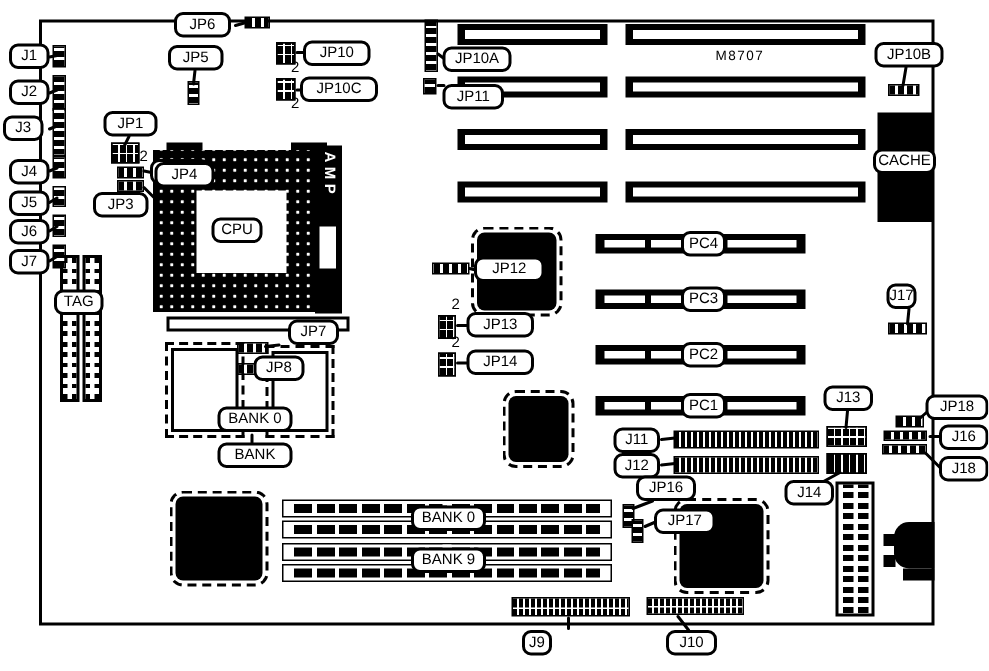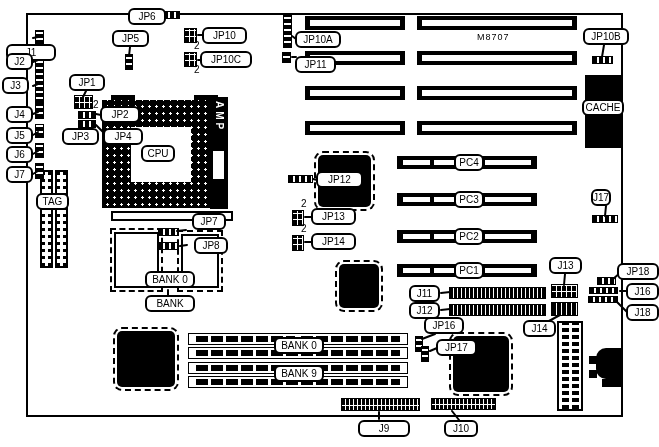--- a/index.html
+++ b/index.html
@@ -81,71 +81,71 @@
   </svg>
 
   <div class="seg-v" style="left:35px;top:30px;width:9px;height:15px"></div>
   <div class="seg-v" style="left:35px;top:50px;width:9px;height:24px"></div>
   <div class="seg-v" style="left:35px;top:72px;width:9px;height:32px"></div>
   <div class="seg-v" style="left:35px;top:104px;width:9px;height:15px"></div>
   <div class="seg-v" style="left:35px;top:124px;width:9px;height:14px"></div>
   <div class="seg-v" style="left:35px;top:143px;width:9px;height:15px"></div>
   <div class="seg-v" style="left:35px;top:163px;width:9px;height:16px"></div>
 
-  <div class="lbl" style="left:6px;top:44px;width:50px">J1</div>
+  <div class="lbl" style="left:6px;top:29px;width:27px">J1</div>
   <div class="lbl" style="left:6px;top:53px;width:27px">J2</div>
   <div class="lbl" style="left:2px;top:77px;width:27px">J3</div>
   <div class="lbl" style="left:6px;top:106px;width:27px">J4</div>
   <div class="lbl" style="left:6px;top:127px;width:27px">J5</div>
   <div class="lbl" style="left:6px;top:146px;width:27px">J6</div>
   <div class="lbl" style="left:6px;top:166px;width:27px">J7</div>
 
   <div class="seg-h" style="left:163px;top:11px;width:17px;height:8px"></div>
-  <div class="lbl" style="left:128px;top:8px;width:38px">JP6</div>
+  <div class="lbl" style="left:116px;top:8px;width:38px">JP6</div>
   <div class="seg-v" style="left:125px;top:54px;width:8px;height:16px"></div>
   <div class="lbl" style="left:112px;top:30px;width:37px">JP5</div>
 
   <div class="gridblk" style="left:184px;top:28px;width:13px;height:15px"></div>
   <div class="lbl" style="left:202px;top:27px;width:45px">JP10</div>
   <div class="pin2" style="left:194px;top:40px">2</div>
 
   <div class="gridblk" style="left:184px;top:52px;width:13px;height:15px"></div>
   <div class="lbl" style="left:200px;top:51px;width:52px">JP10C</div>
   <div class="pin2" style="left:194px;top:64px">2</div>
 
   <div class="gridblk" style="left:74px;top:95px;width:19px;height:14px"></div>
   <div class="lbl" style="left:69px;top:74px;width:36px">JP1</div>
   <div class="pin2" style="left:93px;top:99px">2</div>
 
   <div class="seg-h" style="left:78px;top:111px;width:18px;height:8px"></div>
   <div class="seg-h" style="left:78px;top:120px;width:18px;height:8px"></div>
   <div class="seg-h" style="left:78px;top:129px;width:18px;height:8px"></div>
   <div class="lbl" style="left:100px;top:106px;width:40px">JP2</div>
-  <div class="lbl" style="left:103px;top:128px;width:40px">JP4</div>
+  <div class="lbl" style="left:103px;top:108px;width:40px">JP4</div>
   <div class="lbl" style="left:62px;top:128px;width:37px">JP3</div>
 
   <div class="chip" style="left:111px;top:95px;width:24px;height:6px"></div>
   <div class="chip" style="left:194px;top:95px;width:24px;height:6px"></div>
   <div class="cpu-socket" style="left:102px;top:100px;width:118px;height:108px"></div>
   <div class="cpu-inner" style="left:131px;top:127px;width:60px;height:55px"></div>
   <div class="lbl" style="left:141px;top:145px;width:34px">CPU</div>
   <div class="amp" style="left:210px;top:97px;width:18px;height:112px">
     <span class="amp-t">AMP</span>
     <span class="amp-slot"></span>
   </div>
   <div class="lever" style="left:111px;top:211px;width:122px;height:10px"></div>
 
   <div class="dip" style="left:40px;top:170px"></div>
   <div class="dip" style="left:55px;top:170px"></div>
   <div class="lbl" style="left:36px;top:193px;width:33px">TAG</div>
 
   <div class="seg-h" style="left:158px;top:228px;width:21px;height:8px"></div>
   <div class="seg-h" style="left:158px;top:242px;width:21px;height:8px"></div>
   <div class="lbl" style="left:192px;top:213px;width:34px">JP7</div>
-  <div class="lbl" style="left:194px;top:237px;width:34px">JP8</div>
+  <div class="lbl" style="left:169px;top:237px;width:34px">JP8</div>
 
   <div class="plcc" style="left:114px;top:232px;width:45px;height:56px"></div>
   <div class="plcc" style="left:181px;top:234px;width:38px;height:54px"></div>
   <div class="lbl" style="left:145px;top:271px;width:50px">BANK 0</div>
   <div class="lbl" style="left:145px;top:295px;width:50px">BANK</div>
 
   <div class="isa" style="left:305px;top:16px;width:100px"></div>
   <div class="isa" style="left:417px;top:16px;width:160px"></div>
   <div class="isa" style="left:305px;top:51px;width:100px"></div>
   <div class="isa" style="left:417px;top:51px;width:160px"></div>
@@ -223,17 +223,17 @@
   <div class="lbl" style="left:436px;top:339px;width:41px">JP17</div>
 
   <div class="simm" style="left:188px;top:333px"></div>
   <div class="simm" style="left:188px;top:347px"></div>
   <div class="simm" style="left:188px;top:362px"></div>
   <div class="simm" style="left:188px;top:376px"></div>
   <div class="lbl" style="left:274px;top:337px;width:50px">BANK 0</div>
   <div class="lbl" style="left:274px;top:365px;width:50px">BANK 9</div>
 
   <div class="pinrow two" style="left:341px;top:398px;width:79px;height:13px"></div>
-  <div class="lbl" style="left:358px;top:420px;width:52px">J9</div>
+  <div class="lbl" style="left:348px;top:420px;width:20px">J9</div>
   <div class="pinrow two" style="left:431px;top:398px;width:65px;height:12px"></div>
   <div class="lbl" style="left:444px;top:420px;width:34px">J10</div>
 
 </div>
 
 </body></html>

